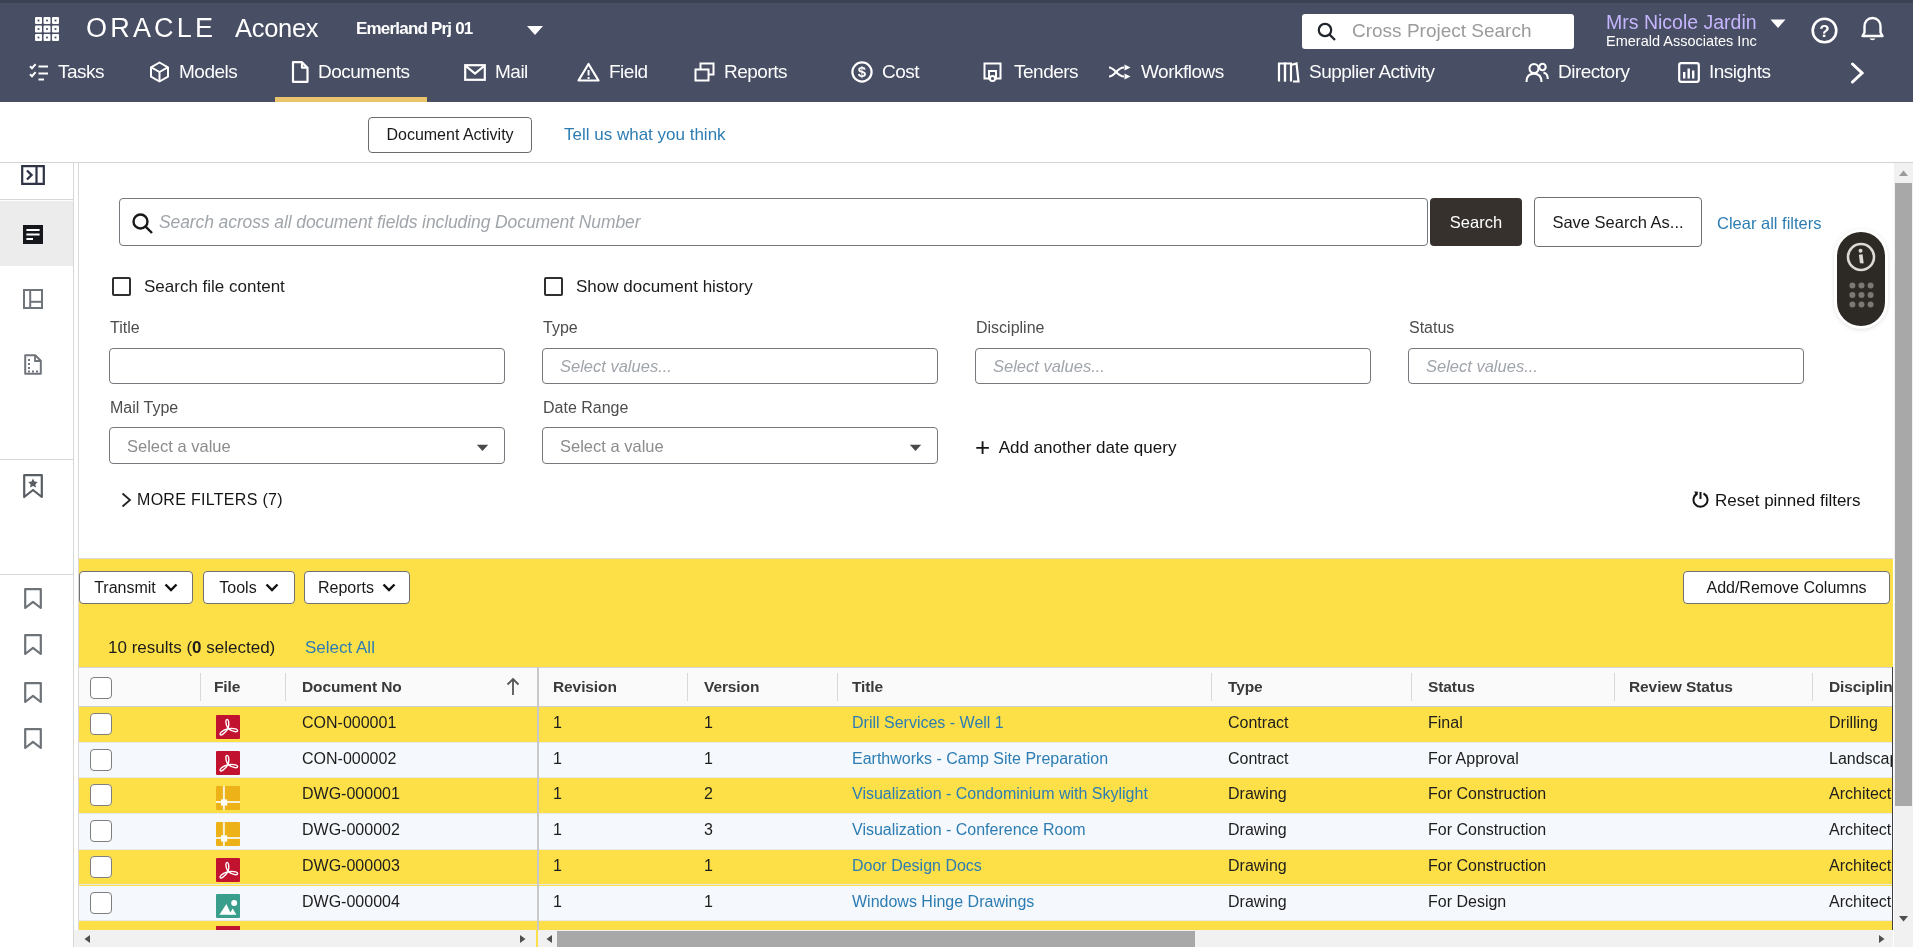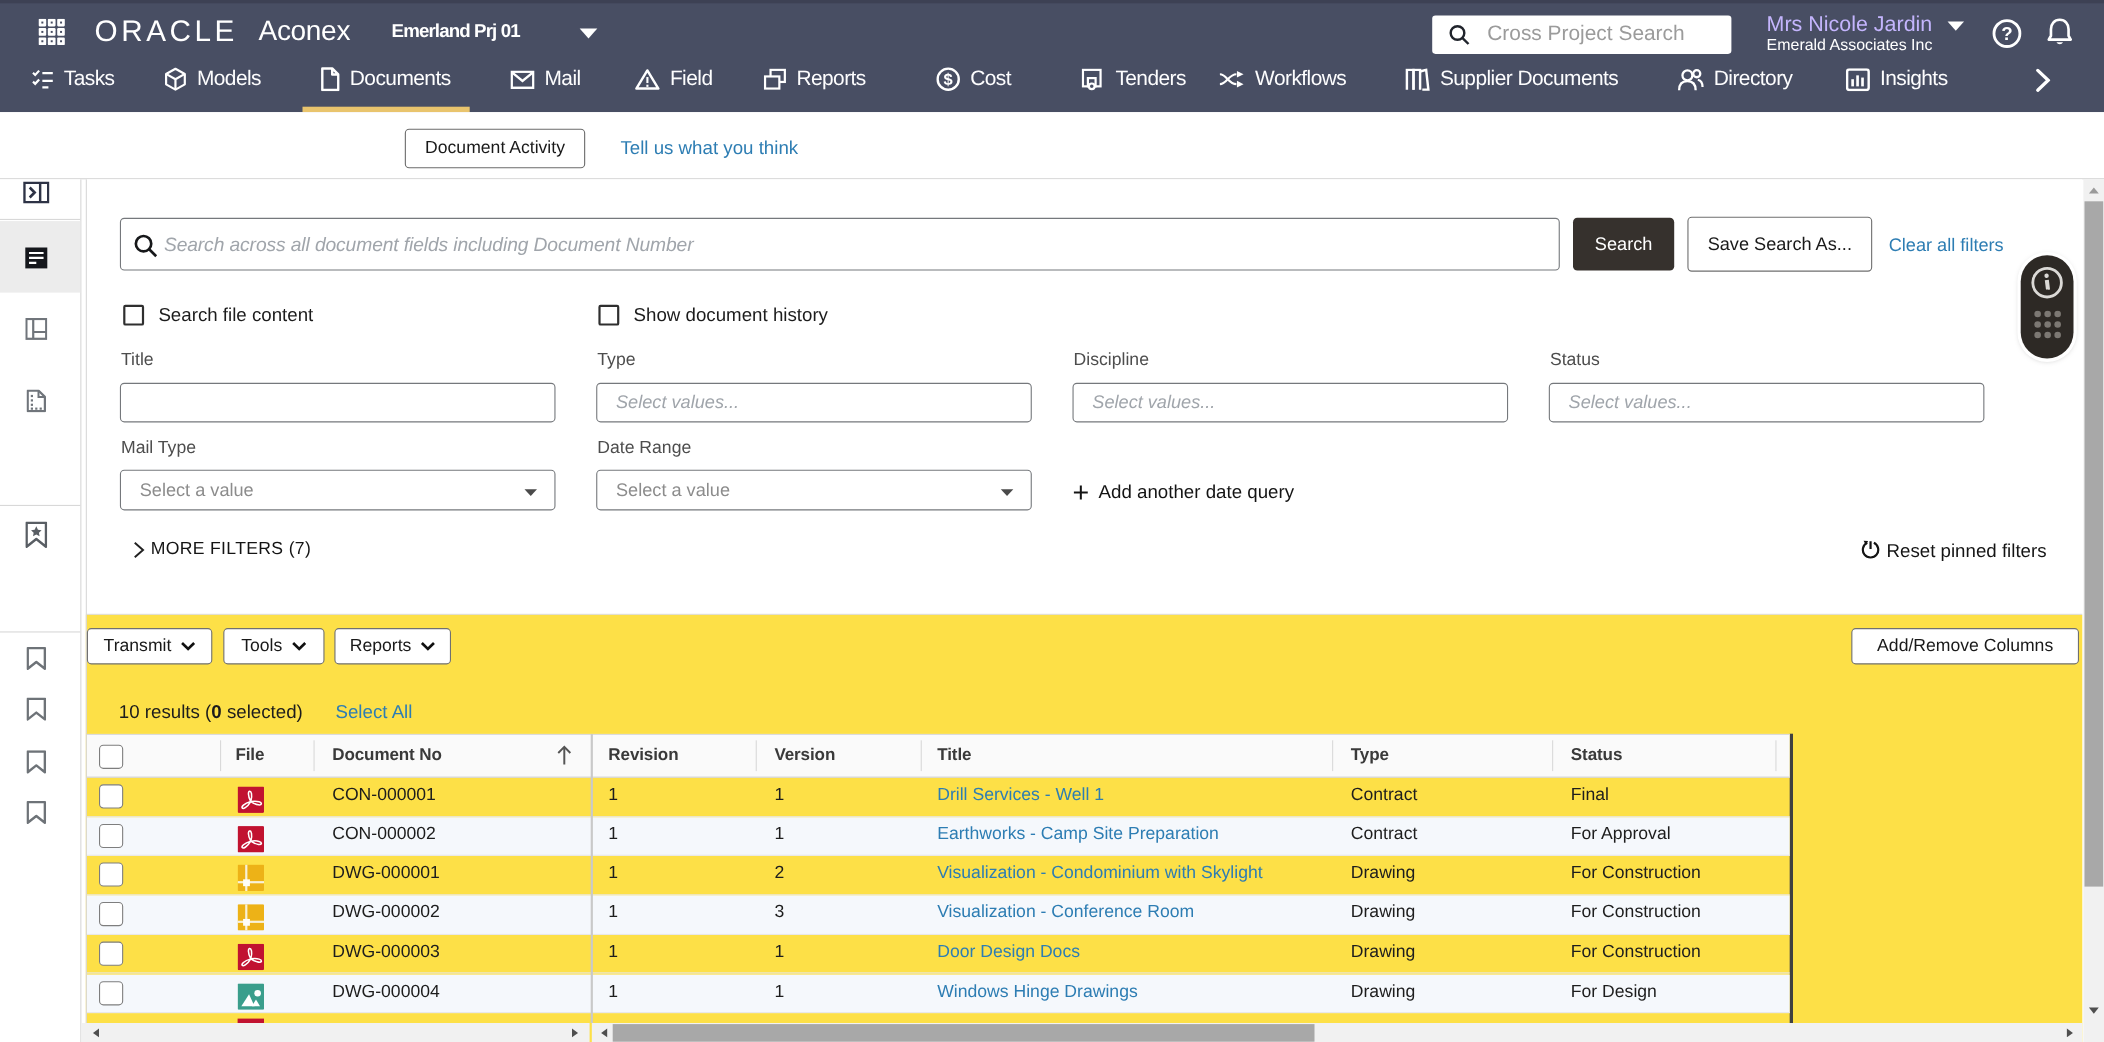--- a/index.html
+++ b/index.html
@@ -213,21 +213,21 @@
     <span class="navtxt">Workflows</span>
   </div>
   <div class="navitem" style="left:1277px">
     <svg width="23" height="21" viewBox="0 0 23 21">
         <g fill="none" stroke="#fff" stroke-width="2.2">
           <path d="M2 19.5 L2 1.5 L8 1.5 L8 19.5"></path>
           <path d="M8 19.5 L8 1.5 L14 1.5 L14 19.5"></path>
           <path d="M14 3 L19.5 1.5 L21.5 19.5 L16 19.5"></path>
         </g>
       </svg>
-    <span class="navtxt">Supplier Documents</span>
+    <span class="navtxt">Supplier Activity</span>
   </div>
   <div class="navitem" style="left:1525px">
     <svg width="24" height="21" viewBox="0 0 24 21">
         <g fill="none" stroke="#fff" stroke-width="2.1">
           <circle cx="9" cy="6.5" r="4.5"></circle>
           <path d="M1.5 20 C1.5 14.5 4.5 11.8 9 11.8 C13.5 11.8 16.5 14.5 16.5 20"></path>
           <circle cx="17.5" cy="5" r="3.2"></circle>
           <path d="M18.5 10.5 C21.5 11.3 22.8 14 22.8 17"></path>
         </g>
       </svg>
@@ -309,21 +309,21 @@
       </svg>
     <svg class="abs" style="left:24px;top:519px" width="18" height="22" viewBox="0 0 18 22">
         <path d="M1.2 1.2 L16.8 1.2 L16.8 20 L9 13.8 L1.2 20 Z" fill="none" stroke="#6e7378" stroke-width="2.2" stroke-linejoin="round"></path>
       </svg>
     <svg class="abs" style="left:24px;top:565px" width="18" height="22" viewBox="0 0 18 22">
         <path d="M1.2 1.2 L16.8 1.2 L16.8 20 L9 13.8 L1.2 20 Z" fill="none" stroke="#6e7378" stroke-width="2.2" stroke-linejoin="round"></path>
       </svg>
   </div>
   <div id="filters">
 
-    <div class="inp" style="left:30px;top:35px;width:1309px;height:48px">
+    <div class="inp" style="left:40px;top:35px;width:1309px;height:48px">
       <svg class="abs" style="left:11px;top:13px" width="24" height="24" viewBox="0 0 24 24">
           <circle cx="9.5" cy="9.5" r="7" fill="none" stroke="#17181a" stroke-width="2.4"></circle>
           <line x1="14.6" y1="14.6" x2="21" y2="21" stroke="#17181a" stroke-width="2.4"></line>
         </svg>
       <div class="abs phi" style="left:39px;top:13px;font-size:17.5px;letter-spacing:-0.1px">Search across all document fields including Document Number</div>
     </div>
     <div class="abs" style="left:1351px;top:35px;width:92px;height:48px;background:#36312d;border-radius:4px;color:#fff;font-size:16.5px;display:flex;align-items:center;justify-content:center">Search</div>
     <div class="abs" style="left:1455px;top:34px;width:168px;height:50px;border:1px solid #6f6f6f;border-radius:4px;font-size:16.5px;color:#191919;display:flex;align-items:center;justify-content:center;background:#fff">Save Search As...</div>
     <div class="abs blue" style="left:1638px;top:51px;font-size:16.5px">Clear all filters</div>
 
@@ -389,21 +389,21 @@
           <path d="M1.5 1.5 L7 7 L12.5 1.5" fill="none" stroke="#111" stroke-width="2.4"></path>
         </svg></div>
     <div class="btn" style="left:226px;top:12px;width:106px;height:33px">Reports <svg width="14" height="9" viewBox="0 0 14 9">
           <path d="M1.5 1.5 L7 7 L12.5 1.5" fill="none" stroke="#111" stroke-width="2.4"></path>
         </svg></div>
     <div class="btn" style="left:1605px;top:12px;width:207px;height:33px">Add/Remove Columns</div>
 
     <div class="abs" style="left:30px;top:79px;font-size:17px;color:#1c1c1c">10 results (<b>0</b> selected)</div>
     <div class="abs blue" style="left:227px;top:79px;font-size:17px">Select All</div>
 
-    <div id="tbl" class="abs" style="left:0;top:108px;width:1552px;height:263px;border-left:1px solid #d9d9d9;border-right:3px solid #404040;overflow:hidden">
+    <div id="tbl" class="abs" style="left:0;top:108px;width:1815px;height:263px;border-left:1px solid #d9d9d9;border-right:1px solid #404040;overflow:hidden">
       <div class="abs" style="left:0;top:0;width:1815px;height:40px;background:#fafafa;border-top:1px solid #d4d4d4;border-bottom:1px solid #cfcfcf"></div>
 
       <div class="hcell" style="left:135px">File</div>
       <div class="hcell" style="left:223px">Document No</div>
       <svg class="abs" style="left:426px;top:10px" width="16" height="20" viewBox="0 0 16 20">
           <path d="M8 18 L8 2 M2.5 7.5 L8 2 L13.5 7.5" fill="none" stroke="#555" stroke-width="1.8"></path>
         </svg>
       <div class="hcell" style="left:474px">Revision</div>
       <div class="hcell" style="left:625px">Version</div>
       <div class="hcell" style="left:773px">Title</div>

